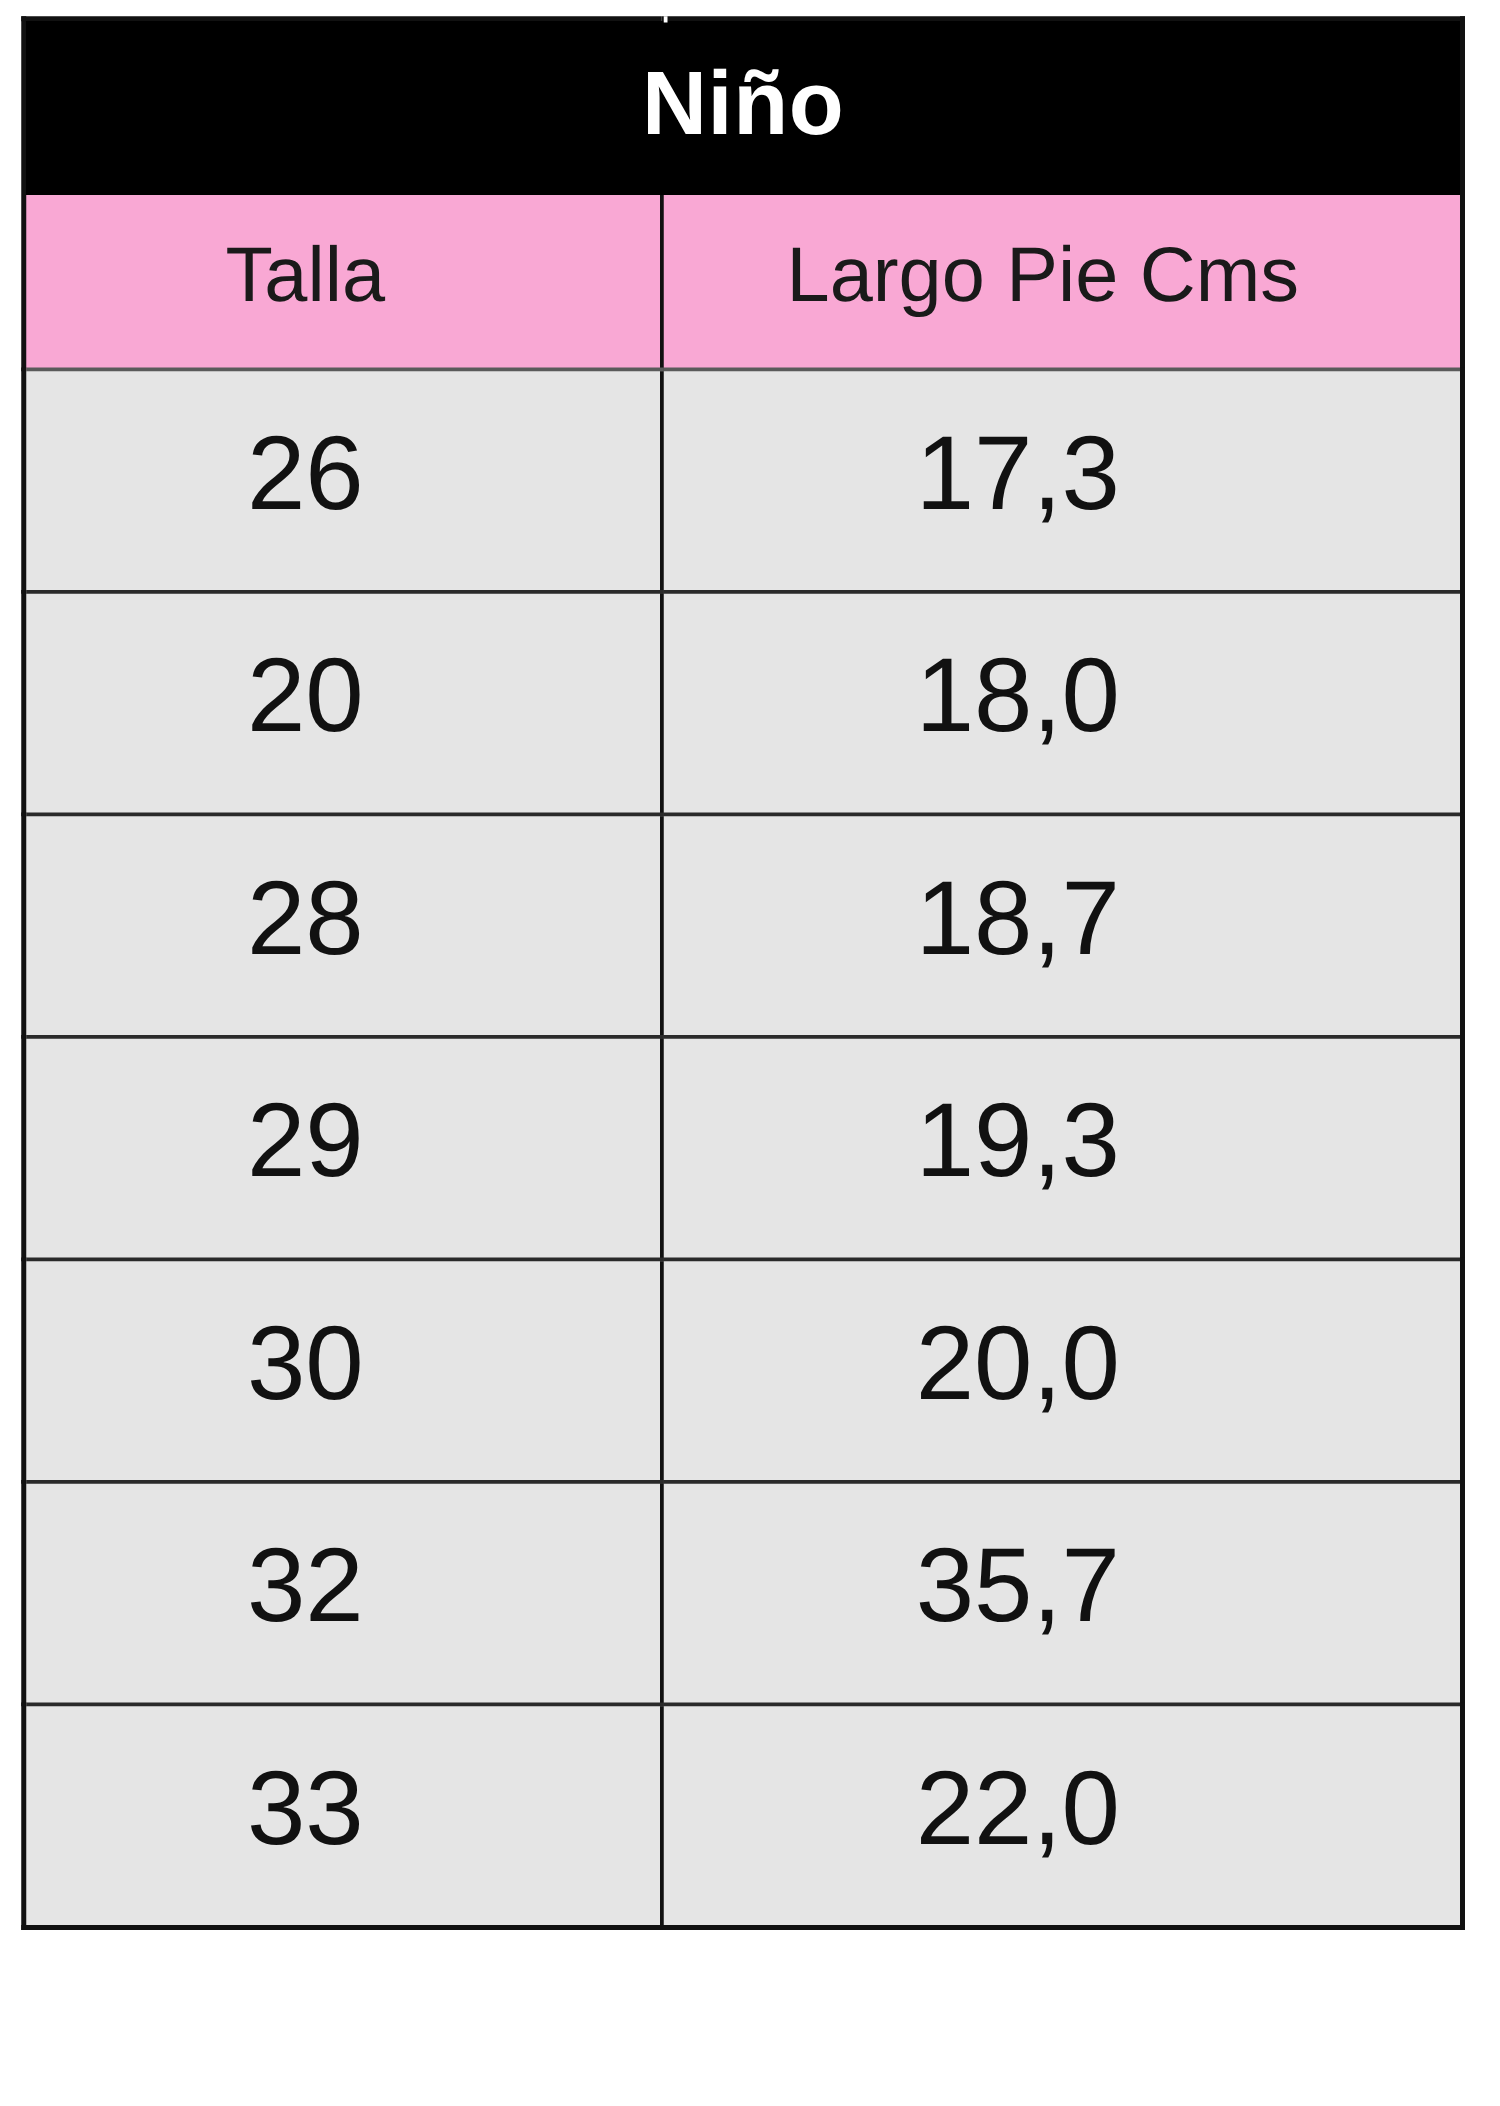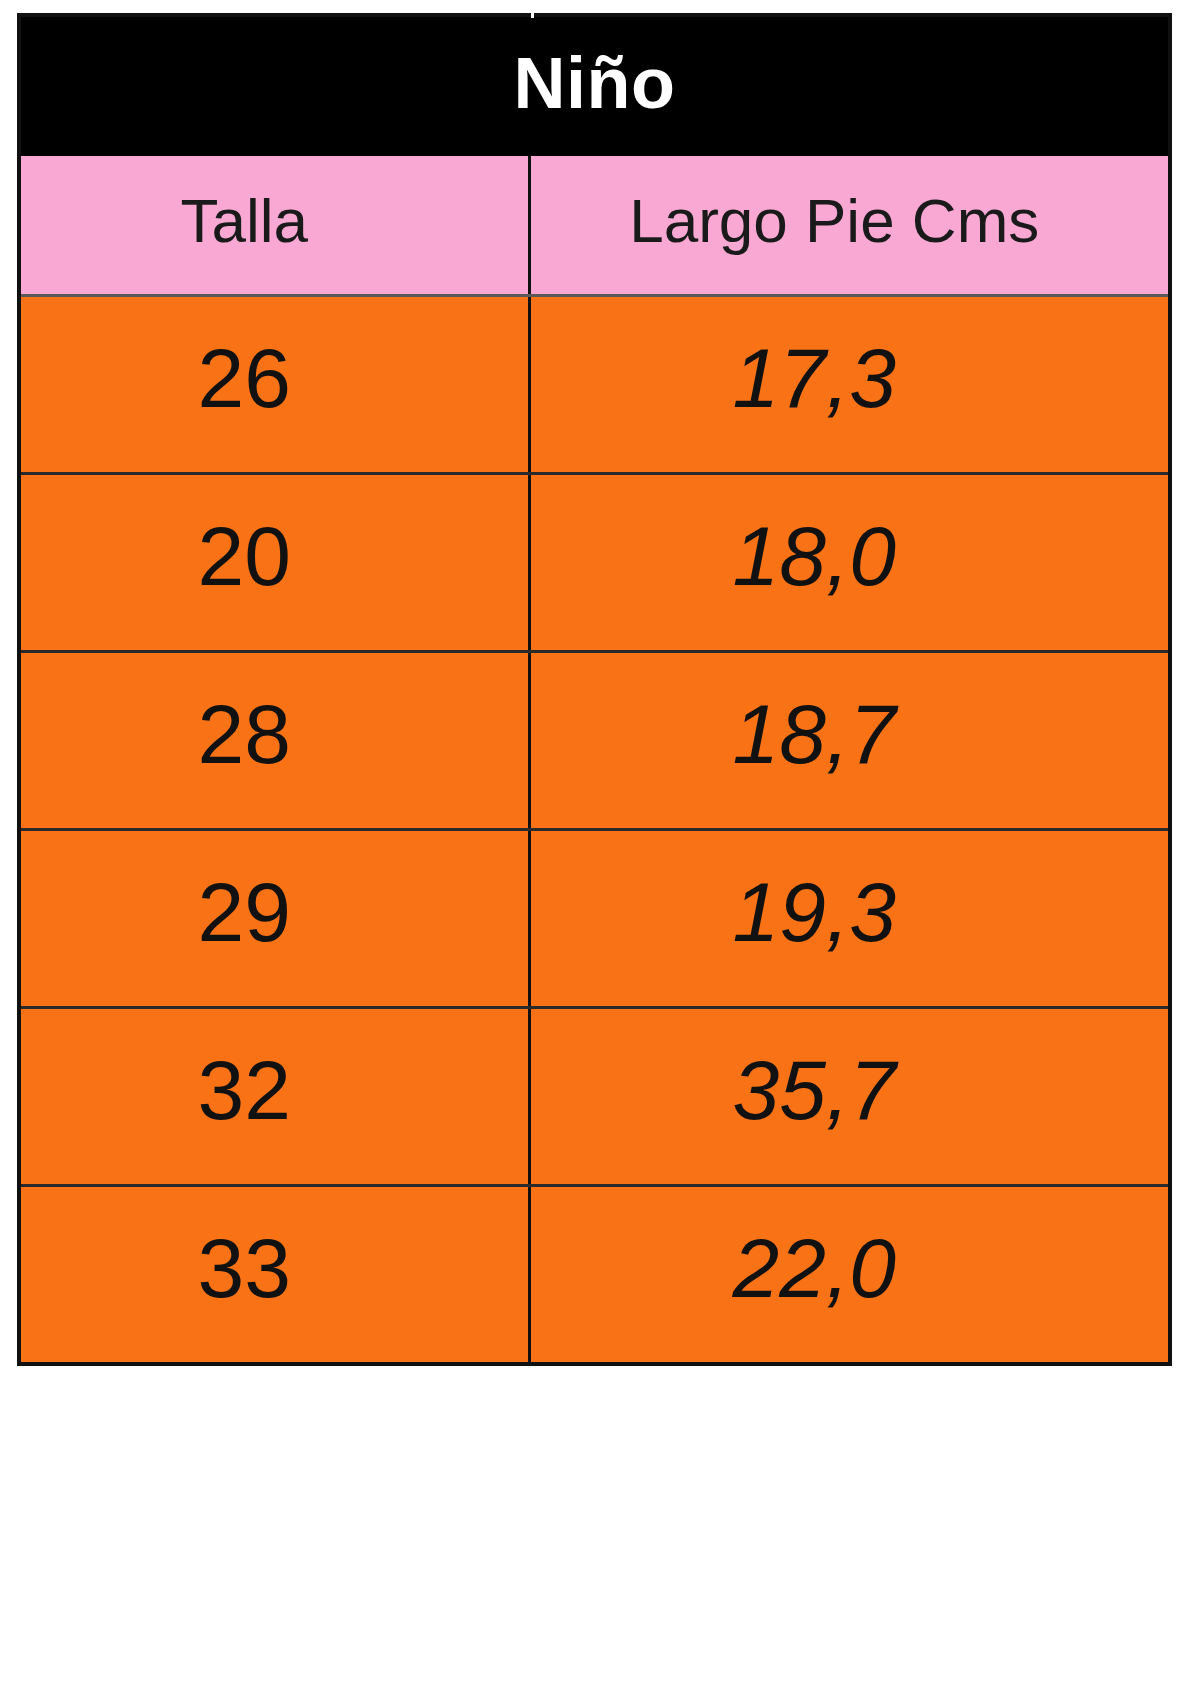--- a/index.html
+++ b/index.html
@@ -67,31 +67,31 @@
     padding: 0 0 10px 0;
   }
   .head-row td:last-child { border-right: none; }
 
   .data-row td {
     height: 163px;
     font-size: 84px;
     color: #111111;
     text-align: center;
     vertical-align: middle;
-    background: #f97316;
+    background: #e5e5e5;
     border-bottom: 3px solid #2a2a2a;
     border-right: 3px solid #111111;
     padding: 0 0 12px 0;
     font-weight: normal;
   }
   .data-row td:last-child { border-right: none; }
   .data-row:last-child td { border-bottom: none; }
 
   .cell-talla { padding-right: 60px !important; }
-  .cell-largo { padding-right: 70px !important; font-style: italic; }
+  .cell-largo { padding-right: 70px !important; }
   .head-talla { padding-right: 60px !important; }
   .head-largo { padding-right: 30px !important; }
 </style>
 </head>
 <body>
 
 <div class="page">
 
   <table class="size-table">
     <colgroup>
@@ -121,20 +121,24 @@
       </tr>
       <tr class="data-row">
         <td class="cell-talla">28</td>
         <td class="cell-largo">18,7</td>
       </tr>
       <tr class="data-row">
         <td class="cell-talla">29</td>
         <td class="cell-largo">19,3</td>
       </tr>
       <tr class="data-row">
+        <td class="cell-talla">30</td>
+        <td class="cell-largo">20,0</td>
+      </tr>
+      <tr class="data-row">
         <td class="cell-talla">32</td>
         <td class="cell-largo">35,7</td>
       </tr>
       <tr class="data-row">
         <td class="cell-talla">33</td>
         <td class="cell-largo">22,0</td>
       </tr>
     </tbody>
   </table>
 

